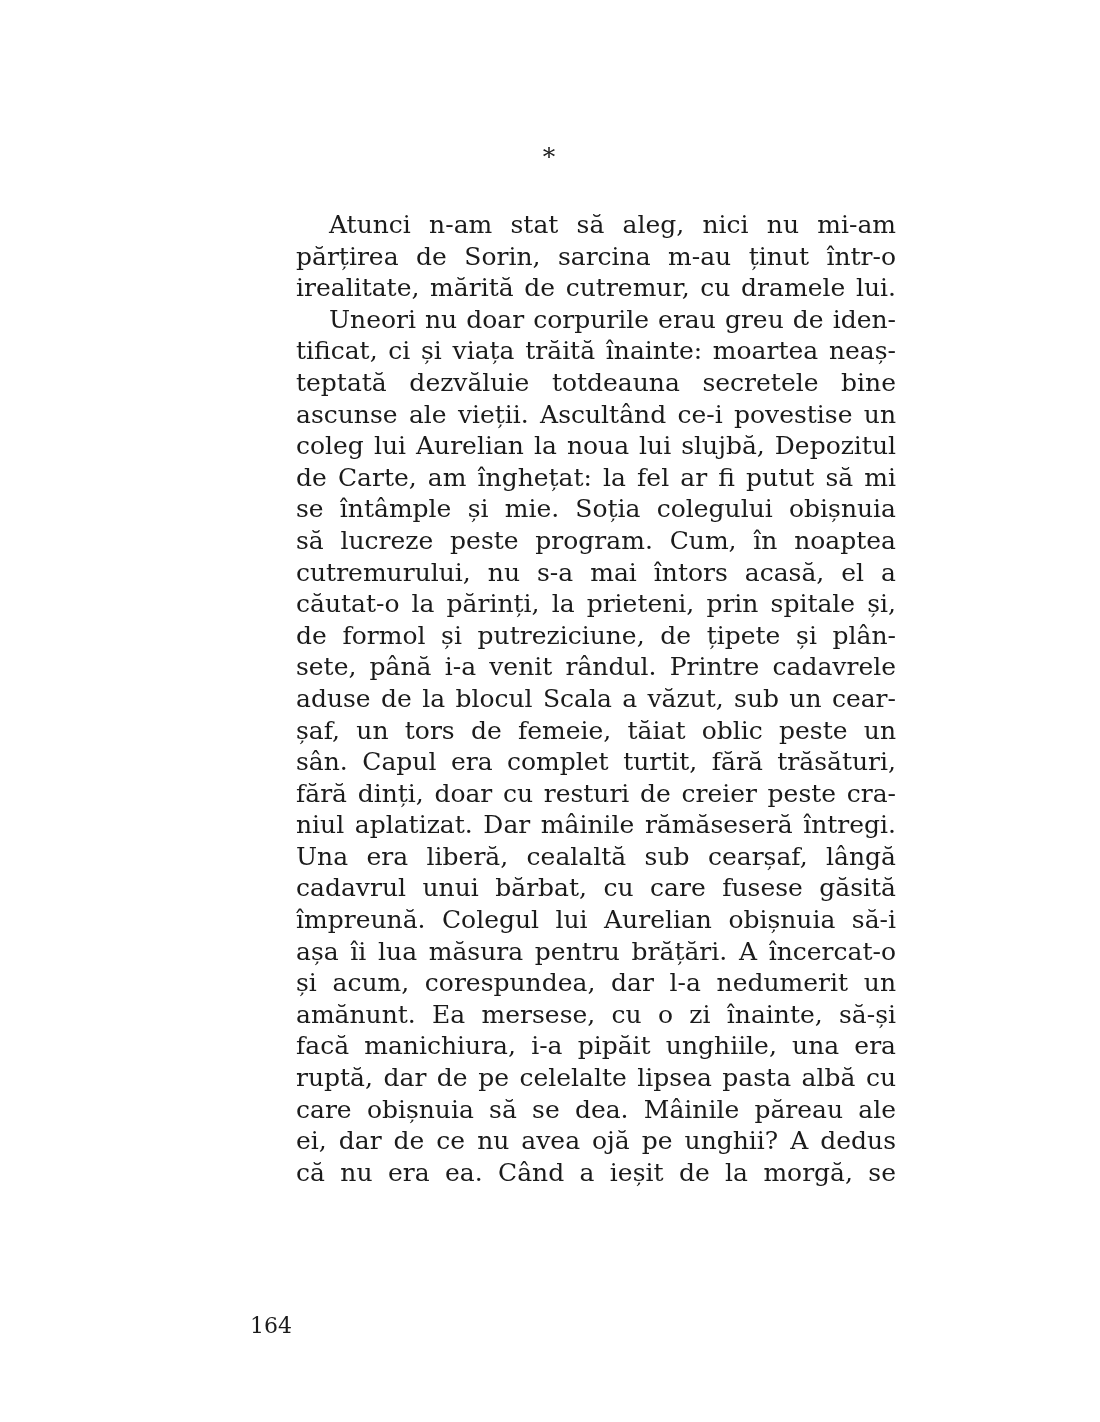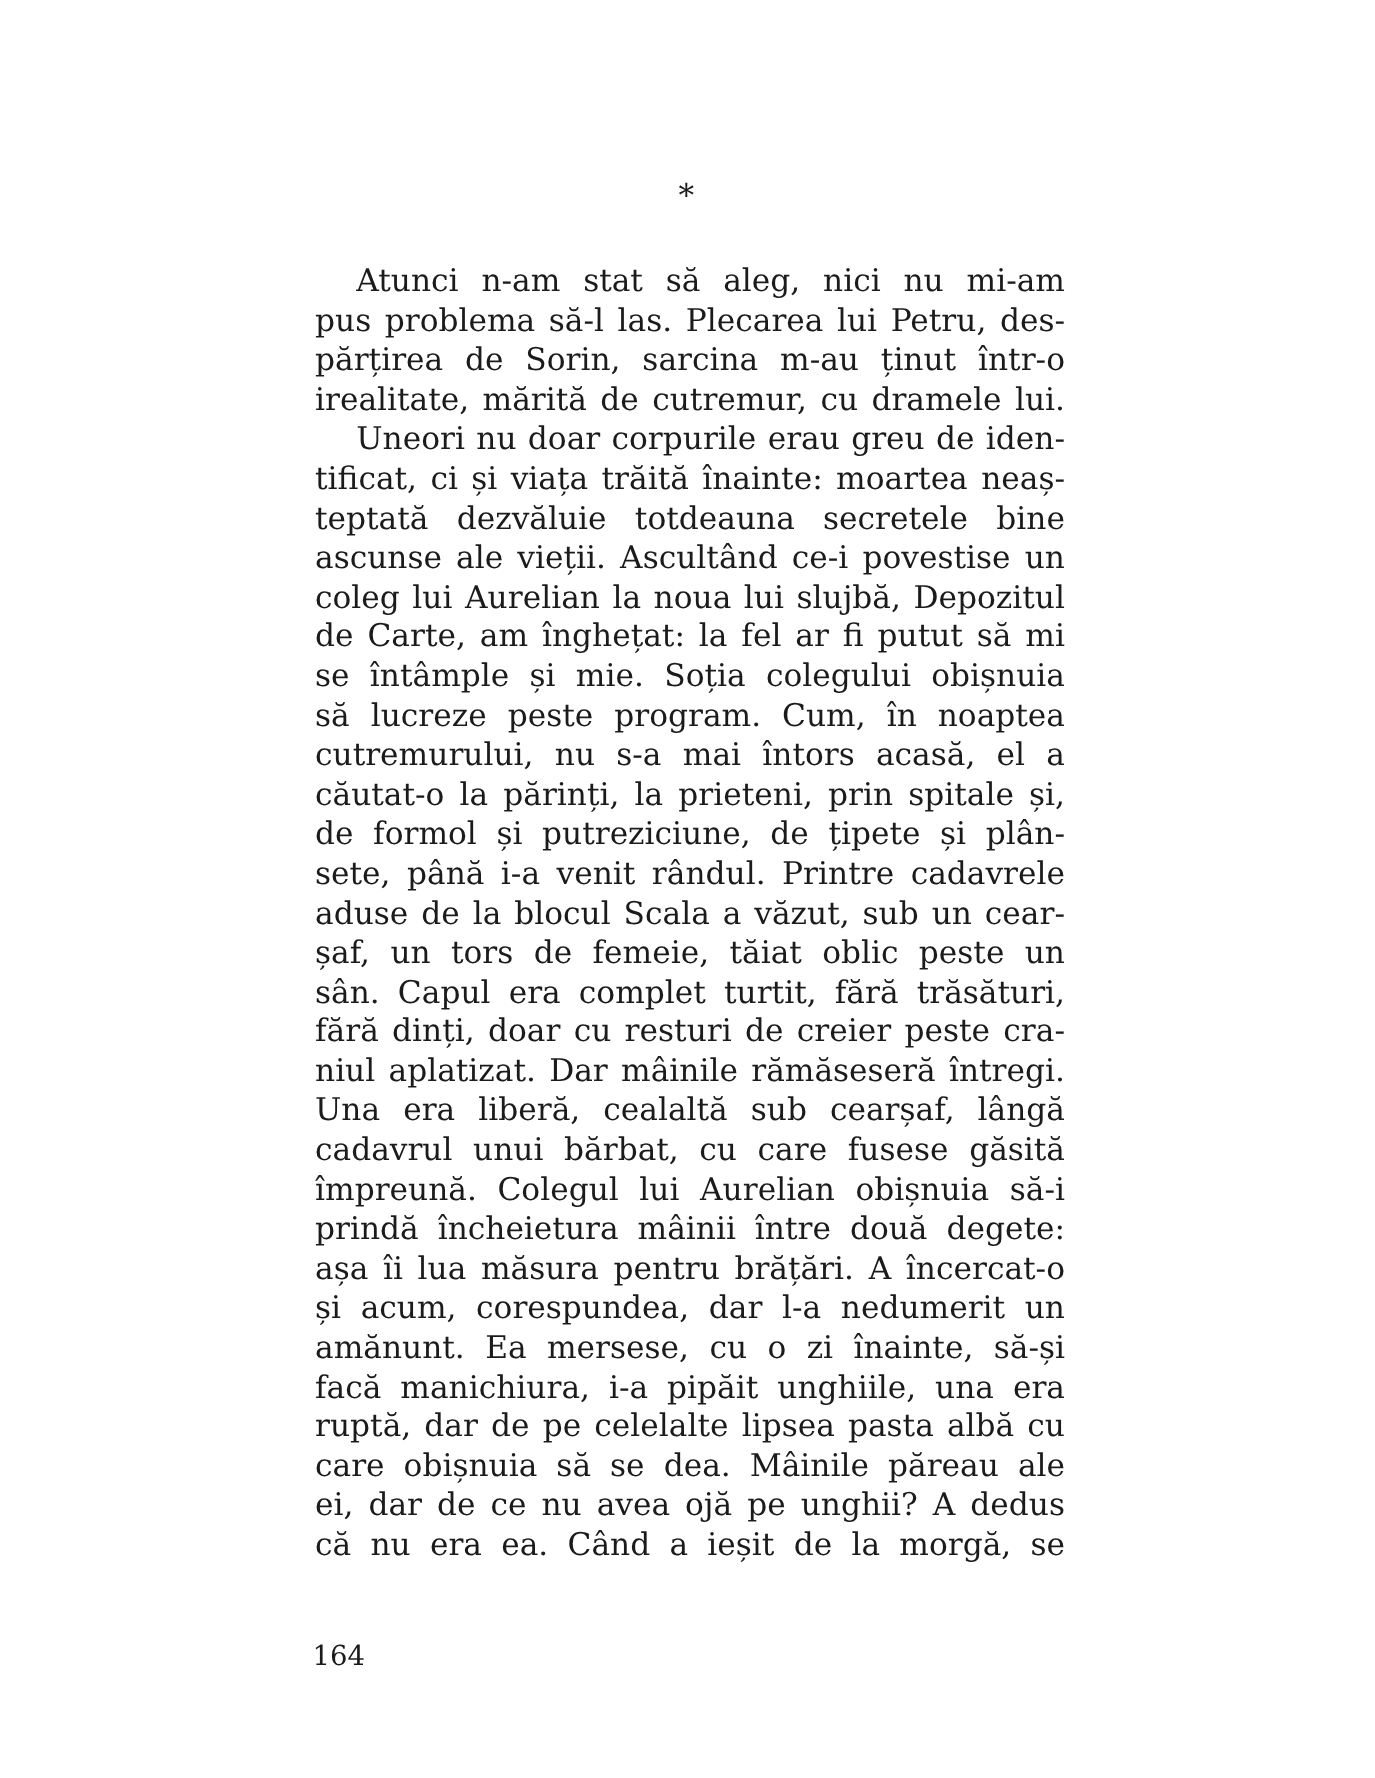--- a/index.html
+++ b/index.html
@@ -26,38 +26,38 @@
   .text-block {
     position: absolute;
     top: 209px; left: 252px; width: 600px;
     font-size: 25px;
   }
   .line {
     height: 31.6px;
     line-height: 31.6px;
     white-space: nowrap;
     text-rendering: optimizeLegibility;
+    margin-left: 44px;
   }
   .line.indent { padding-left: 33px; }
   .page-number {
     position: absolute;
     top: 1310px; left: 250px;
     font-size: 22px;
     line-height: 31px;
   }
 </style>
 </head>
 <body>
 
 <div class="book-page">
   <div class="separator">*</div>
 
   <div class="text-block">
       <div class="line indent"><span style="word-spacing: 10.2969px;">Atunci n-am stat să aleg, nici nu mi-am</span></div>
-      <div class="line"><span style="word-spacing: 2.89955px;">pus problema să-l las. Plecarea lui Petru, des-</span></div>
       <div class="line"><span style="word-spacing: 9.51042px;">părțirea de Sorin, sarcina m-au ținut într-o</span></div>
       <div class="line"><span style="word-spacing: 2.7474px;">irealitate, mărită de cutremur, cu dramele lui.</span></div>
       <div class="line indent"><span style="word-spacing: 1.10045px;">Uneori nu doar corpurile erau greu de iden-</span></div>
       <div class="line"><span style="word-spacing: 2.7567px;">tificat, ci și viața trăită înainte: moartea neaș-</span></div>
       <div class="line"><span style="word-spacing: 14.6797px;">teptată dezvăluie totdeauna secretele bine</span></div>
       <div class="line"><span style="word-spacing: 3.36719px;">ascunse ale vieții. Ascultând ce-i povestise un</span></div>
       <div class="line"><span style="word-spacing: 2.09152px;">coleg lui Aurelian la noua lui slujbă, Depozitul</span></div>
       <div class="line"><span style="word-spacing: 3.17188px;">de Carte, am înghețat: la fel ar fi putut să mi</span></div>
       <div class="line"><span style="word-spacing: 8.28646px;">se întâmple și mie. Soția colegului obișnuia</span></div>
       <div class="line"><span style="word-spacing: 8.83333px;">să lucreze peste program. Cum, în noaptea</span></div>
@@ -66,21 +66,20 @@
       <div class="line"><span style="word-spacing: 7.70982px;">de formol și putreziciune, de țipete și plân-</span></div>
       <div class="line"><span style="word-spacing: 5.23958px; text-align: right;">sete, până i-a venit rândul. Printre cadavrele</span></div>
       <div class="line"><span style="word-spacing: 2.40278px;">aduse de la blocul Scala a văzut, sub un cear-</span></div>
       <div class="line"><span style="word-spacing: 8.32422px;">șaf, un tors de femeie, tăiat oblic peste un</span></div>
       <div class="line"><span style="word-spacing: 6.55469px;">sân. Capul era complet turtit, fără trăsături,</span></div>
       <div class="line"><span style="word-spacing: 2.69727px;">fără dinți, doar cu resturi de creier peste cra-</span></div>
       <div class="line"><span style="word-spacing: 2.66875px;">niul aplatizat. Dar mâinile rămăseseră întregi.</span></div>
       <div class="line"><span style="word-spacing: 10.4844px;">Una era liberă, cealaltă sub cearșaf, lângă</span></div>
       <div class="line"><span style="word-spacing: 8.53646px;">cadavrul unui bărbat, cu care fusese găsită</span></div>
       <div class="line"><span style="word-spacing: 8.50625px;">împreună. Colegul lui Aurelian obișnuia să-i</span></div>
-      <div class="line"><span style="word-spacing: 7.2px;">prindă încheietura mâinii între două degete:</span></div>
       <div class="line"><span style="word-spacing: 3.75446px;">așa îi lua măsura pentru brățări. A încercat-o</span></div>
       <div class="line"><span style="word-spacing: 7.73958px;">și acum, corespundea, dar l-a nedumerit un</span></div>
       <div class="line"><span style="word-spacing: 8.36161px;">amănunt. Ea mersese, cu o zi înainte, să-și</span></div>
       <div class="line"><span style="word-spacing: 7.24219px;">facă manichiura, i-a pipăit unghiile, una era</span></div>
       <div class="line"><span style="word-spacing: 2.57031px;">ruptă, dar de pe celelalte lipsea pasta albă cu</span></div>
       <div class="line"><span style="word-spacing: 7.28348px;">care obișnuia să se dea. Mâinile păreau ale</span></div>
       <div class="line"><span style="word-spacing: 4.04063px;">ei, dar de ce nu avea ojă pe unghii? A dedus</span></div>
       <div class="line"><span style="word-spacing: 7.45312px;">că nu era ea. Când a ieșit de la morgă, se</span></div>
     </div>
 

